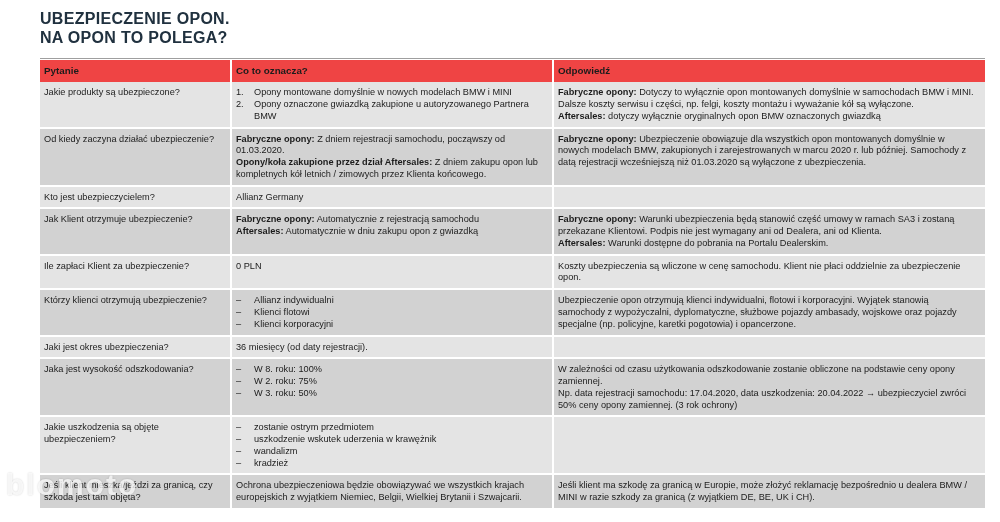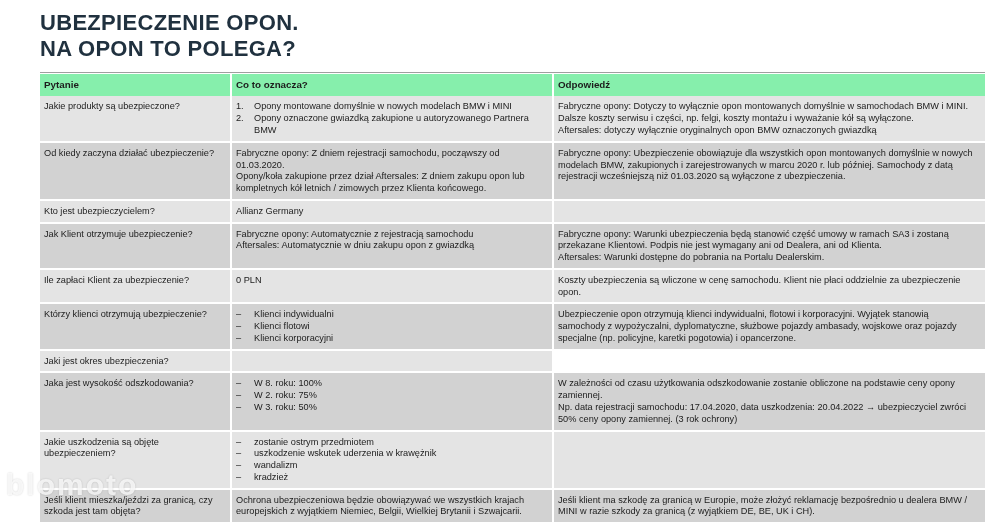--- a/index.html
+++ b/index.html
@@ -13,59 +13,59 @@
   .page {
     position: relative;
     width: 1000px; height: 522px;
     padding: 10px 15px 0 40px;
     box-sizing: border-box;
     overflow: hidden;
     background: #ffffff;
   }
   h1 {
     margin: 0 0 10px 0;
-    font-size: 22px;
+    font-size: 16px;
     line-height: 1.18;
     font-weight: bold;
     letter-spacing: 0.3px;
     color: var(--title-text, #20313f);
   }
   .title-line { display: block; }
   .divider {
     height: 1px;
     background: var(--divider, #9f9f9f);
     margin: 0 0 1px 0;
   }
   .header-row, .row {
     display: grid;
     grid-template-columns: 190px 320px 1fr;
     column-gap: 2px;
   }
   .header-row .cell {
-    background: #86efac;
+    background: #ef4444;
     font-weight: bold;
     font-size: 9.8px;
     padding: 5px 8px 5px 4px;
   }
   .table-body .row { margin-bottom: 2px; }
   .cell {
     font-size: 9.2px;
     line-height: 1.28;
     padding: 5px 10px 4px 4px;
     box-sizing: border-box;
   }
   .shade-a .cell { background: var(--row-light, #e4e4e4); }
   .shade-b .cell { background: var(--row-dark, #d2d2d2); }
   .cell-question {
     display: flex;
     flex-direction: column;
     justify-content: flex-start;
     padding-right: 8px;
   }
-  .b { font-weight: normal; }
+  .b { font-weight: bold; }
   .line { margin: 0; }
   .list-line { display: flex; }
   .marker { flex: 0 0 18px; }
   .txt { flex: 1 1 auto; }
   .watermark {
     position: absolute;
     left: 6px; bottom: 20px;
     font-size: 30px;
     font-weight: bold;
     letter-spacing: 2px;
@@ -158,38 +158,41 @@
             <div class="line">Koszty ubezpieczenia są wliczone w cenę samochodu. Klient nie płaci oddzielnie za ubezpieczenie opon.</div>
           </div>
         </div>
         <div class="row shade-b">
           <div class="cell cell-question">
             <div class="line">Którzy klienci otrzymują ubezpieczenie?</div>
           </div>
           <div class="cell cell-answer">
             <div class="line list-line">
               <span class="marker">–</span>
-              <span class="txt">Klienci indywidualni</span>
+              <span class="txt">Allianz indywidualni</span>
             </div>
             <div class="line list-line">
               <span class="marker">–</span>
               <span class="txt">Klienci flotowi</span>
             </div>
             <div class="line list-line">
               <span class="marker">–</span>
               <span class="txt">Klienci korporacyjni</span>
             </div>
           </div>
           <div class="cell cell-meaning">
             <div class="line">Ubezpieczenie opon otrzymują klienci indywidualni, flotowi i korporacyjni. Wyjątek stanowią samochody z wypożyczalni, dyplomatyczne, służbowe pojazdy ambasady, wojskowe oraz pojazdy specjalne (np. policyjne, karetki pogotowia) i opancerzone.</div>
           </div>
         </div>
         <div class="row shade-a">
           <div class="cell cell-question">
             <div class="line">Jaki jest okres ubezpieczenia?</div>
+          </div>
+          <div class="cell cell-answer">
+            <div class="line">36 miesięcy  (od daty rejestracji).</div>
           </div>
           <div class="cell cell-meaning"></div>
         </div>
         <div class="row shade-b">
           <div class="cell cell-question">
             <div class="line">Jaka jest wysokość odszkodowania?</div>
           </div>
           <div class="cell cell-answer">
             <div class="line list-line">
               <span class="marker">–</span>

